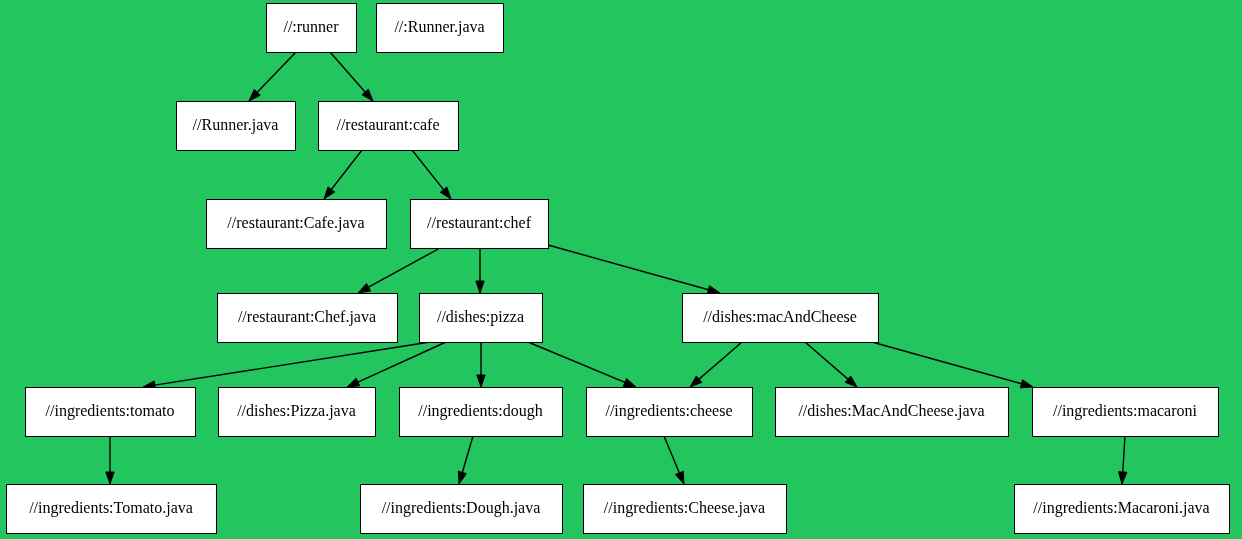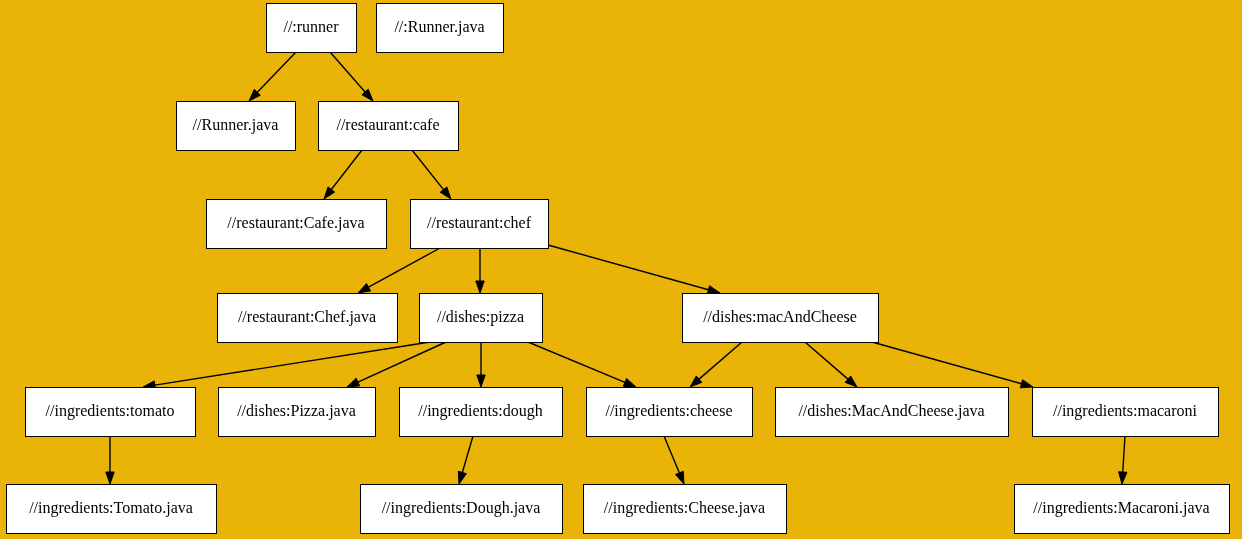--- a/index.html
+++ b/index.html
@@ -4,21 +4,21 @@
 <style>
   html, body {
     margin: 0;
     padding: 0;
     background: #ffffff;
   }
   #graph-root {
     position: relative;
     width: 1242px;
     height: 539px;
-    background: #eab308;
+    background: #22c55e;
     font-family: "Liberation Serif", "DejaVu Serif", serif;
     overflow: hidden;
     text-align: center;
   }
   svg#graph-canvas {
     position: absolute;
     top: 0;
     left: 0;
     width: 1242px;
     height: 539px;

